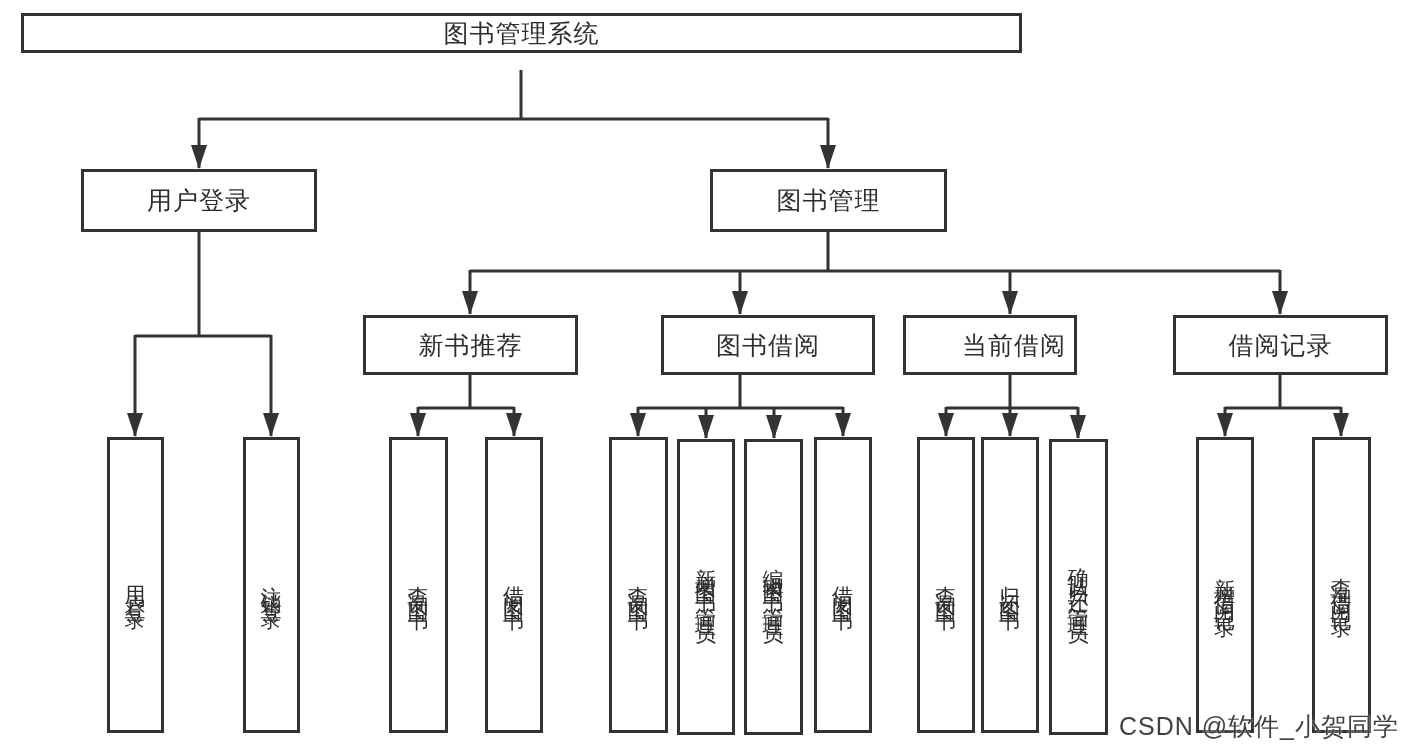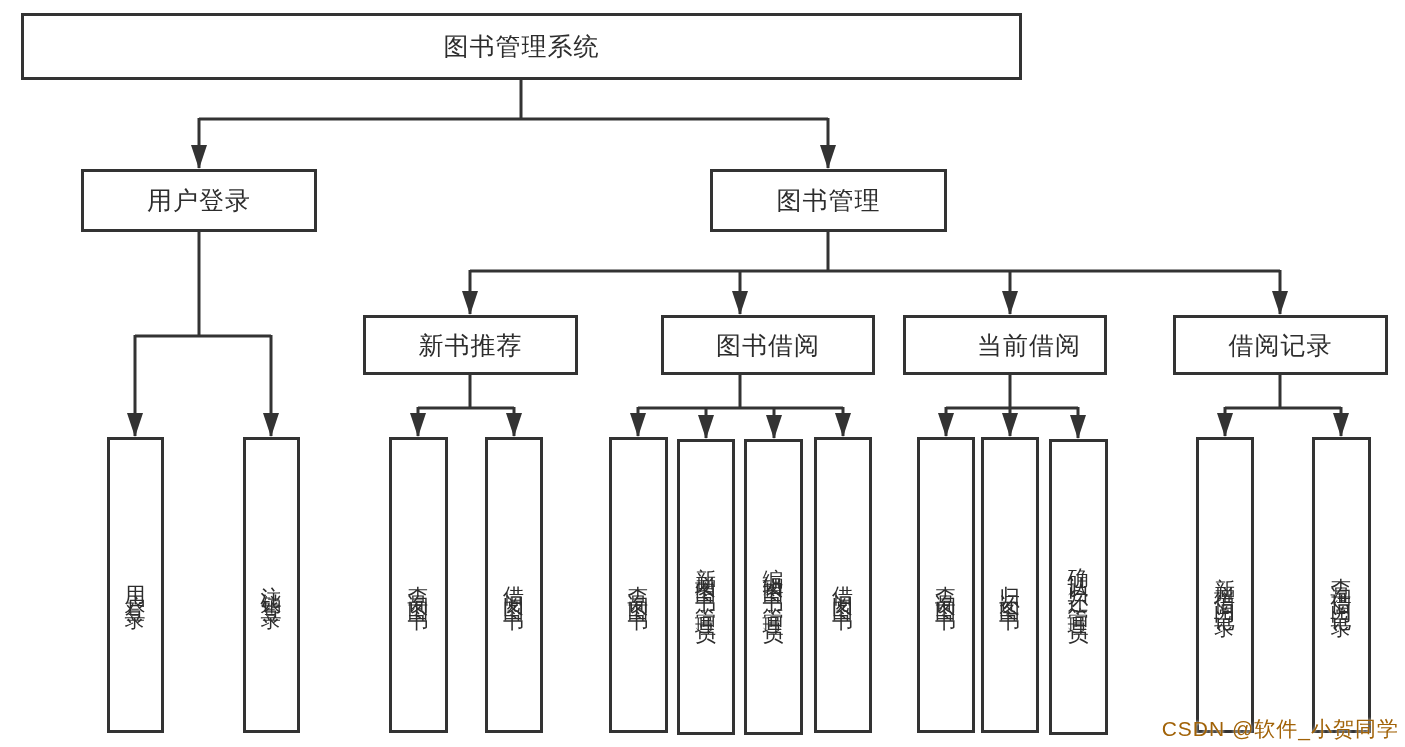--- a/index.html
+++ b/index.html
@@ -45,22 +45,22 @@
     letter-spacing: 8px;
     line-height: 1;
   }
   .v-node span {
     display: block;
   }
   #watermark {
     position: absolute;
     right: 6px;
     bottom: 4px;
-    font-size: 21px;
-    color: #a16207;
+    font-size: 25px;
+    color: #404040;
     letter-spacing: 1px;
     text-shadow: 0 0 3px #ffffff;
     z-index: 3;
     white-space: nowrap;
   }
 </style>
 </head>
 <body>
 
 <div id="stage">
@@ -108,38 +108,38 @@
       <line x1="1010" y1="407" x2="1010" y2="436" marker-end="url(#arrow)"></line>
       <line x1="1078" y1="407" x2="1078" y2="438" marker-end="url(#arrow)"></line>
 
       <line x1="1280" y1="375" x2="1280" y2="408"></line>
       <line x1="1225" y1="408" x2="1341" y2="408"></line>
       <line x1="1225" y1="407" x2="1225" y2="436" marker-end="url(#arrow)"></line>
       <line x1="1341" y1="407" x2="1341" y2="436" marker-end="url(#arrow)"></line>
     </g>
   </svg>
 
-  <div class="node h-node" style="left:21px; top:13px; width:1001px; height:67px;">
+  <div class="node h-node" style="left:21px; top:13px; width:1001px; height:40px;">
     <span>图书管理系统</span>
   </div>
 
   <div class="node h-node" style="left:81px; top:169px; width:236px; height:63px;">
     <span>用户登录</span>
   </div>
   <div class="node h-node" style="left:710px; top:169px; width:237px; height:63px;text-align:right;">
     <span>图书管理</span>
   </div>
 
   <div class="node h-node" style="left:363px; top:315px; width:215px; height:60px;">
     <span>新书推荐</span>
   </div>
   <div class="node h-node" style="left:633px; top:315px; width:214px; height:60px;margin-left:28px;">
     <span>图书借阅</span>
   </div>
-  <div class="node h-node" style="left:903px; top:315px; width:204px; height:60px;padding-left:48px;">
+  <div class="node h-node" style="left:903px; top:315px; width:174px; height:60px;padding-left:48px;">
     <span>当前借阅</span>
   </div>
   <div class="node h-node" style="left:1173px; top:315px; width:215px; height:60px;">
     <span>借阅记录</span>
   </div>
 
   <div class="node v-node" style="left:107px; top:437px; width:57px; height:296px;">
     <span>用户登录</span>
   </div>
   <div class="node v-node" style="left:243px; top:437px; width:57px; height:296px;">

